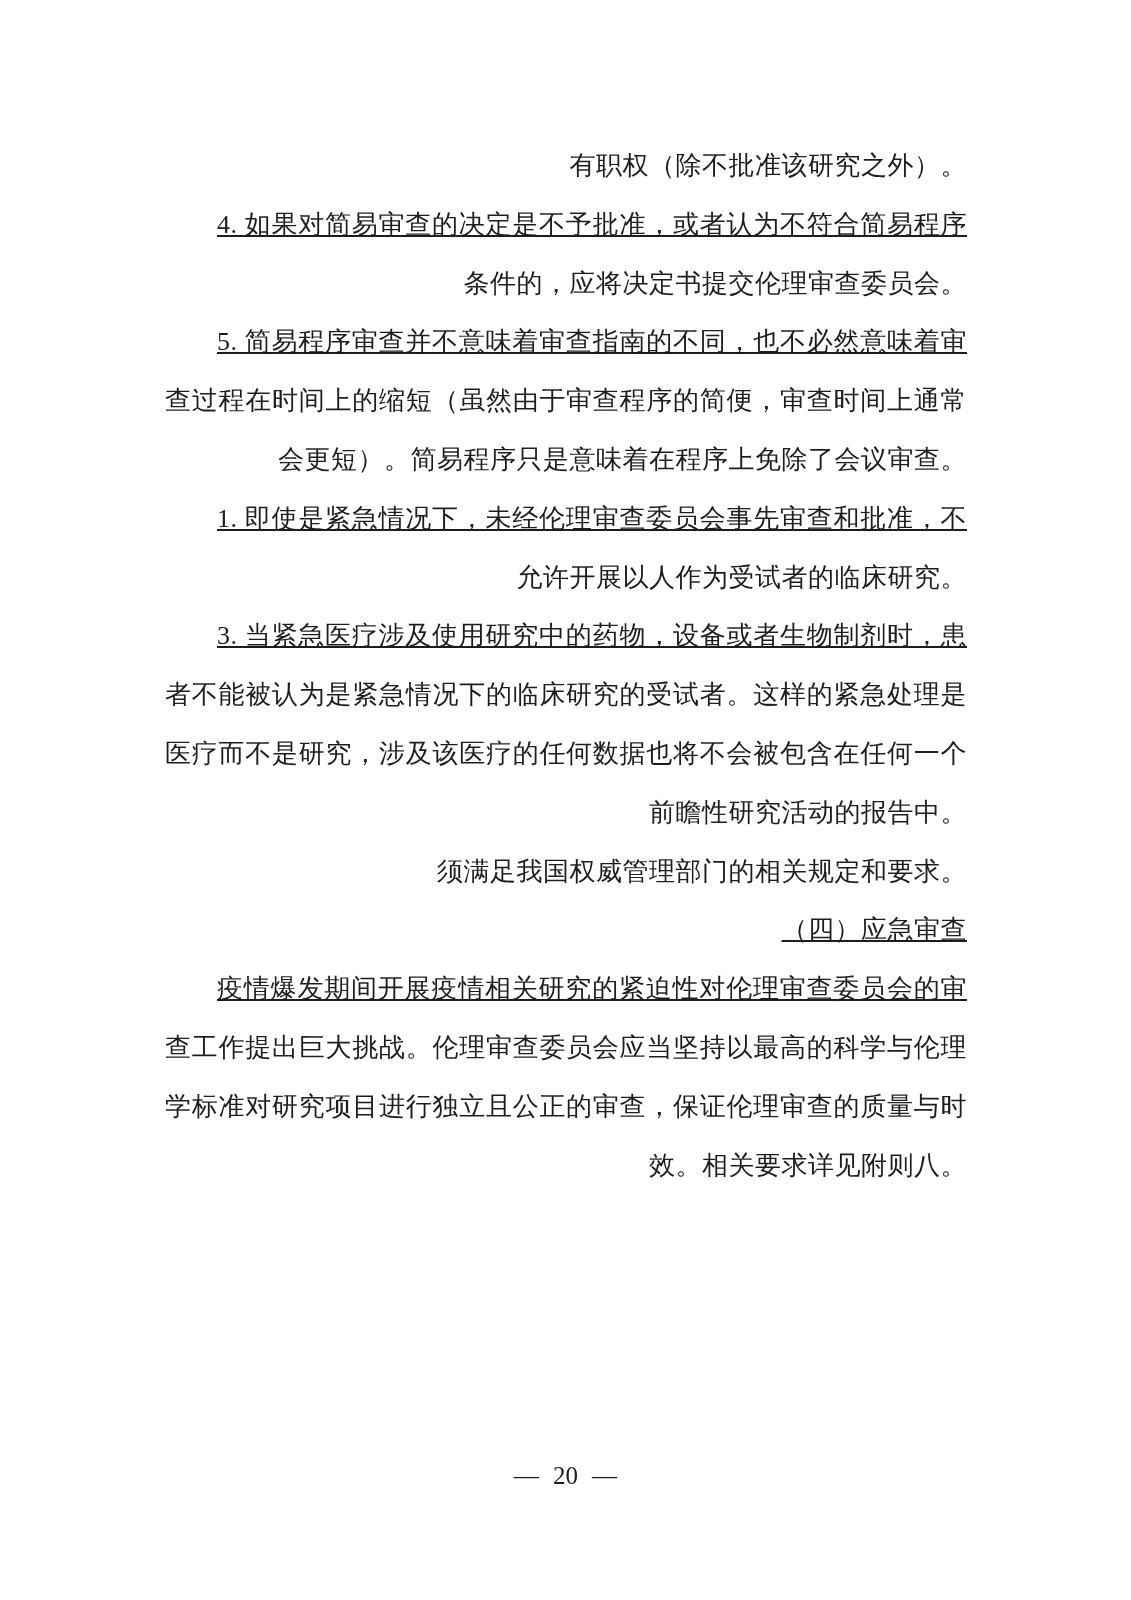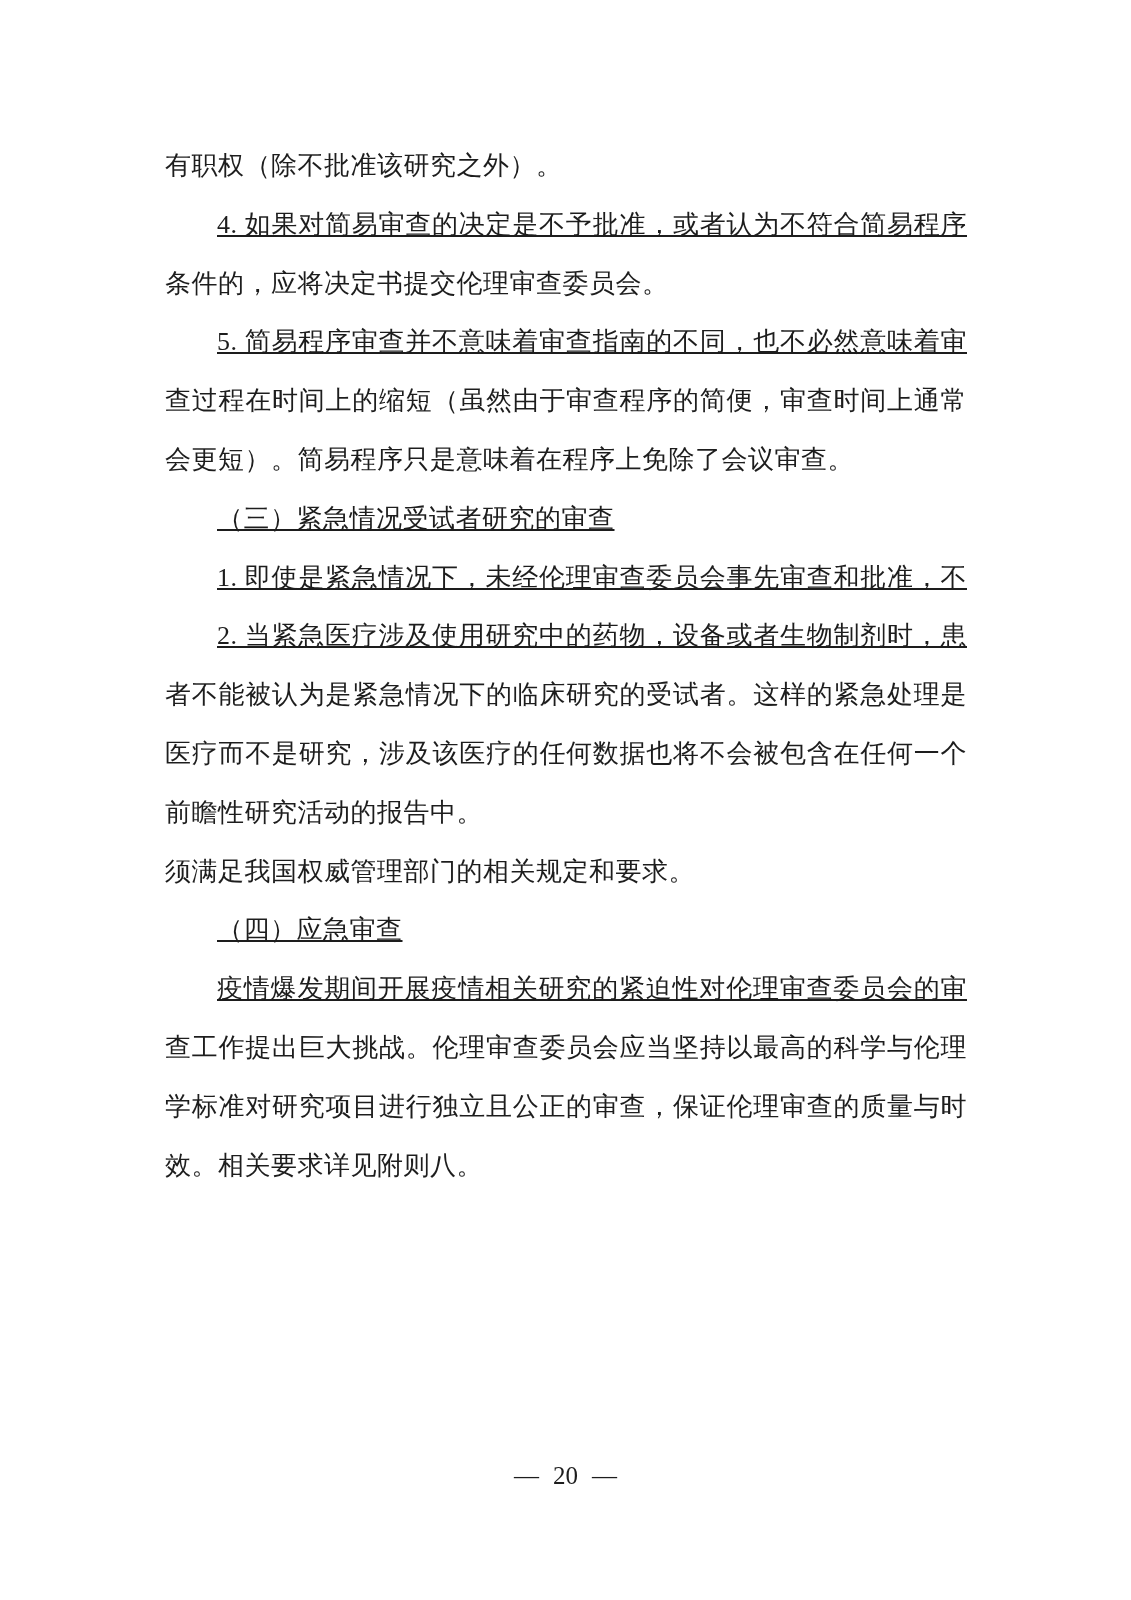--- a/index.html
+++ b/index.html
@@ -21,20 +21,21 @@
     left: 165px;
     top: 137px;
     width: 802px;
   }
   .line {
     font-size: 26px;
     line-height: 58.8px;
     height: 58.8px;
     letter-spacing: 0.5px;
     white-space: normal;
+    text-align: right;
   }
   .line.indent {
     text-indent: 52px;
     text-decoration: underline;
   }
   .line.justify {
     text-align: justify;
     text-align-last: justify;
   }
   .footer {
@@ -60,23 +61,23 @@
 <div class="page">
 
   <div class="text-block">
 
   <div class="line">有职权（除不批准该研究之外）。</div>
       <div class="line indent justify">4. 如果对简易审查的决定是不予批准，或者认为不符合简易程序</div>
       <div class="line">条件的，应将决定书提交伦理审查委员会。</div>
       <div class="line indent justify">5. 简易程序审查并不意味着审查指南的不同，也不必然意味着审</div>
       <div class="line justify">查过程在时间上的缩短（虽然由于审查程序的简便，审查时间上通常</div>
       <div class="line">会更短）。简易程序只是意味着在程序上免除了会议审查。</div>
-      <div class="line indent">（三）紧急情况受试者研究的审查</div>
       <div class="line indent justify">1. 即使是紧急情况下，未经伦理审查委员会事先审查和批准，不</div>
-      <div class="line indent justify">2. 当紧急医疗涉及使用研究中的药物，设备或者生物制剂时，患</div>
+      <div class="line">允许开展以人作为受试者的临床研究。</div>
+      <div class="line indent justify">3. 当紧急医疗涉及使用研究中的药物，设备或者生物制剂时，患</div>
       <div class="line justify">者不能被认为是紧急情况下的临床研究的受试者。这样的紧急处理是</div>
       <div class="line justify">医疗而不是研究，涉及该医疗的任何数据也将不会被包含在任何一个</div>
       <div class="line">前瞻性研究活动的报告中。</div>
       <div class="line">须满足我国权威管理部门的相关规定和要求。</div>
       <div class="line indent">（四）应急审查</div>
       <div class="line indent justify">疫情爆发期间开展疫情相关研究的紧迫性对伦理审查委员会的审</div>
       <div class="line justify">查工作提出巨大挑战。伦理审查委员会应当坚持以最高的科学与伦理</div>
       <div class="line justify">学标准对研究项目进行独立且公正的审查，保证伦理审查的质量与时</div>
       <div class="line">效。相关要求详见附则八。</div>
     </div>

